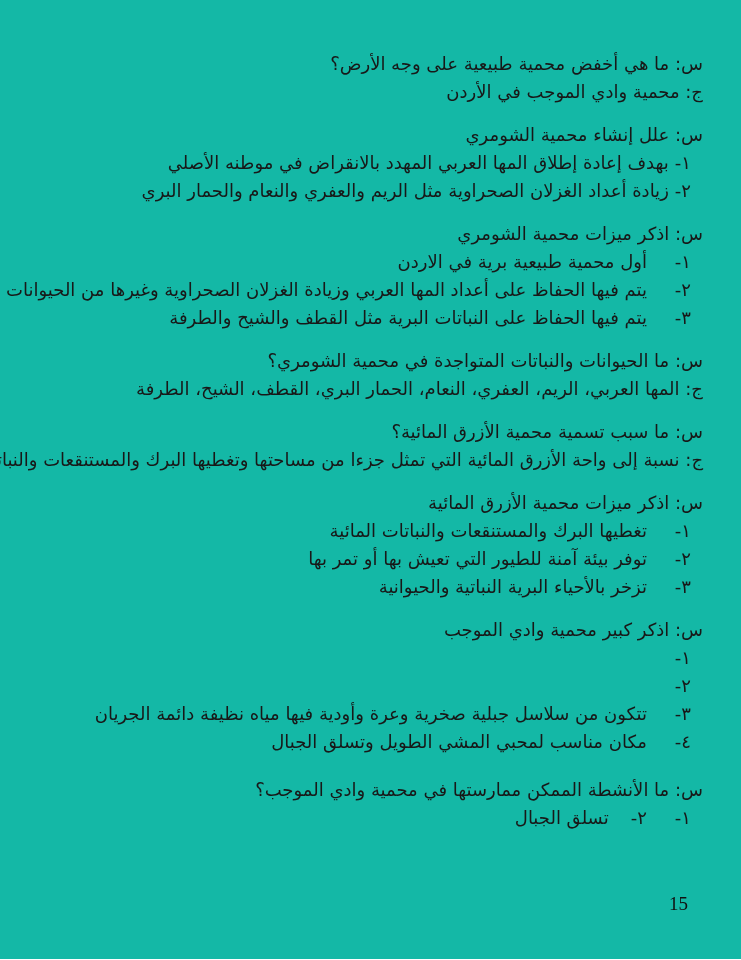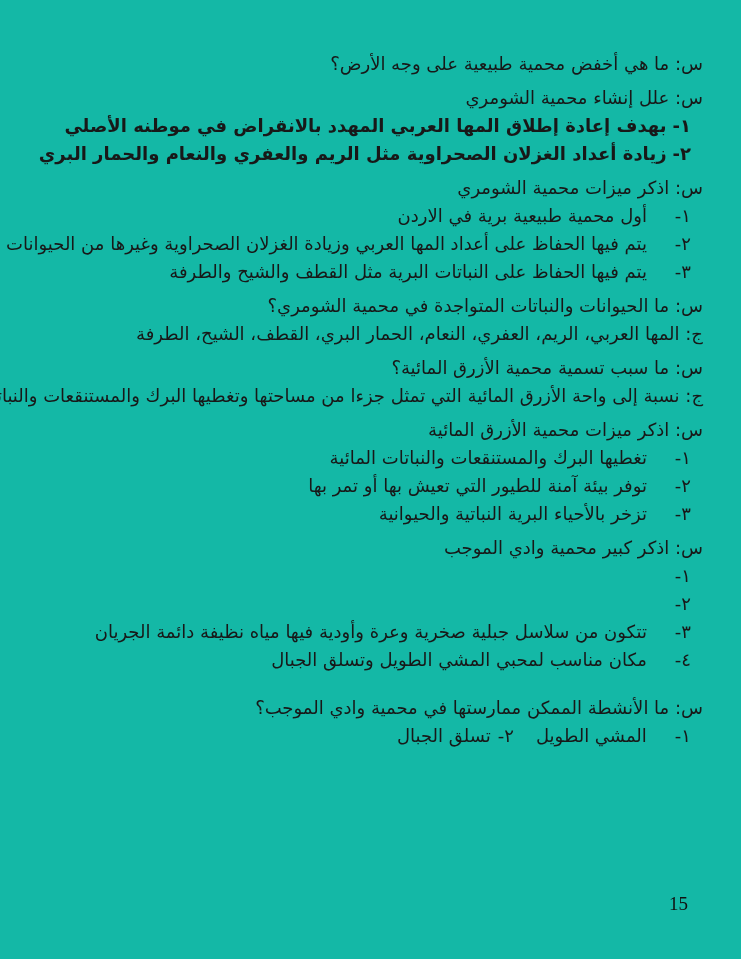--- a/index.html
+++ b/index.html
@@ -22,25 +22,25 @@
     right: 38px;
     left: 26px;
     direction: rtl;
     text-align: right;
   }
   .line {
     font-size: 18px;
     line-height: 28px;
     white-space: nowrap;
   }
-  .qa-block + .qa-block { margin-top: 6px; }
+  .qa-block + .qa-block { margin-top: 15px; }
   .qa-block:last-child { margin-top: 20px; }
 
   
-  .item.inline { margin-right: 12px; font-weight: bold; }
+  .item.inline { margin-right: 12px; }
   .item.inline .num { margin-left: 6px; }
 
   
   .item.tabbed {
     margin-right: 12px;
     display: flex;
     column-gap: 26px;
   }
   .item.tabbed .num { min-width: 18px; }
 
@@ -62,20 +62,21 @@
     color: #111111;
   }
 </style>
 </head>
 <body>
 
 <div class="page">
   <main class="content" id="qa-container">
       <section class="qa-block">
         <div class="line question">س: ما هي أخفض محمية طبيعية على وجه الأرض؟</div>
+        <div class="line answer">ج: محمية وادي الموجب في الأردن</div>
       </section>
       <section class="qa-block">
         <div class="line question">س: علل إنشاء محمية الشومري</div>
         <div class="line item inline"><span class="num">١-</span><span class="txt">بهدف إعادة إطلاق المها العربي المهدد بالانقراض في موطنه الأصلي</span></div>
         <div class="line item inline"><span class="num">٢-</span><span class="txt">زيادة أعداد الغزلان الصحراوية مثل الريم والعفري والنعام والحمار البري</span></div>
       </section>
       <section class="qa-block">
         <div class="line question">س: اذكر ميزات محمية الشومري</div>
         <div class="line item tabbed">
           <span class="num">١-</span>
@@ -127,20 +128,19 @@
         </div>
         <div class="line item tabbed">
           <span class="num">٤-</span>
           <span class="txt">مكان مناسب لمحبي المشي الطويل وتسلق الجبال</span>
         </div>
       </section>
       <section class="qa-block">
         <div class="line question">س: ما الأنشطة الممكن ممارستها في محمية وادي الموجب؟</div>
         <div class="line item-pair">
           <span class="num">١-</span>
-          <span class="txt">المشي الطويل</span>
           <span class="num">٢-</span>
           <span class="txt">تسلق الجبال</span>
         </div>
       </section>
     </main>
   <div class="page-number">15</div>
 </div>
 
 </body></html>

